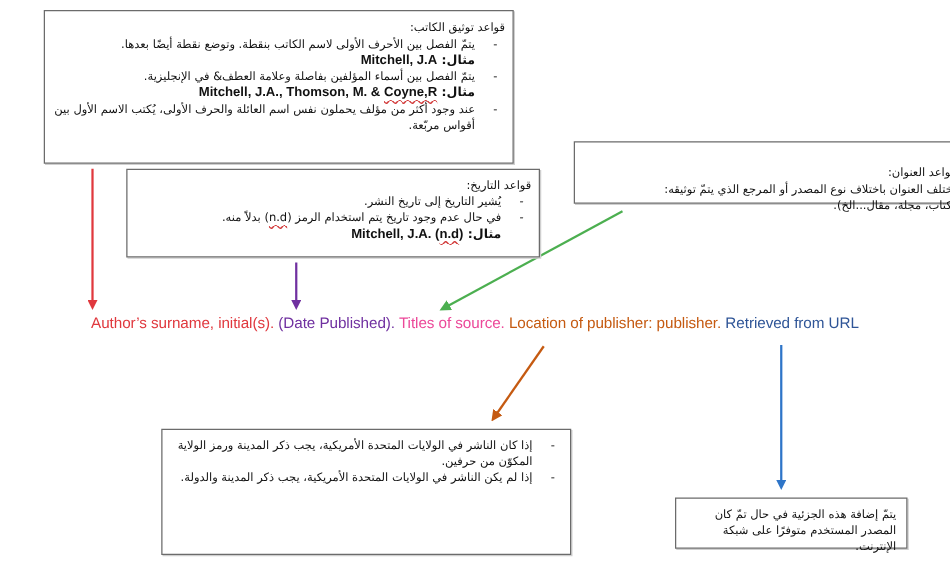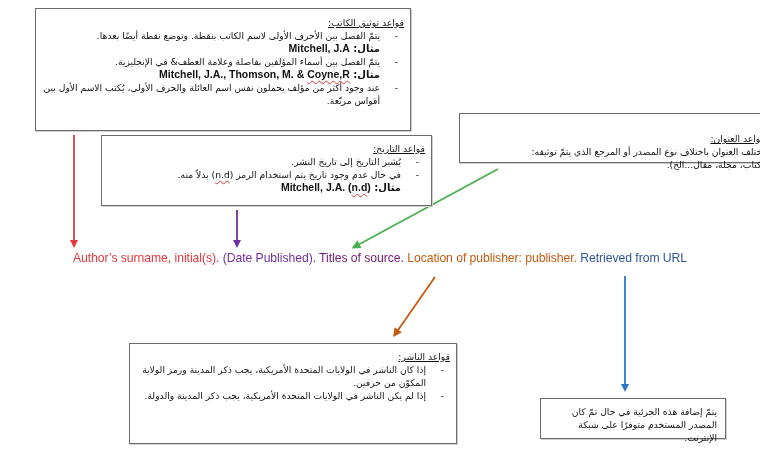--- a/index.html
+++ b/index.html
@@ -23,21 +23,20 @@
       text-align: right;
       font-family: "DejaVu Sans", sans-serif;
       font-size: 9.2px;
       line-height: 13px;
       color: #111;
       box-shadow: 1px 1px 0 #cfcfcf;
     }
     .box .heading {
       display: block;
       margin: 0;
-      text-decoration: underline;
     }
     .box ul {
       list-style: none;
       margin: 0;
       padding: 0;
     }
     .box li {
       position: relative;
       padding-right: 24px;
     }
@@ -168,27 +167,26 @@
 
 <div id="box-title" class="box">
   <span class="heading">قواعد العنوان:</span>
   <span style="display:block">يختلف العنوان باختلاف نوع المصدر أو المرجع الذي يتمّ توثيقه:</span>
   <span style="display:block">(كتاب، مجلة، مقال...الخ).</span>
 </div>
 
 <div id="citation-line">
   <span style="color:#e0383e">Author’s surname, initial(s).</span>
   <span style="color:#7030a0">(Date Published).</span>
-  <span style="color:#701a75">Titles of source.</span>
+  <span style="color:#ec4899">Titles of source.</span>
   <span style="color:#c55a11">Location of publisher: publisher.</span>
   <span style="color:#2f5597">Retrieved from URL</span>
 </div>
 
 <div id="box-publisher" class="box">
-  <span class="heading">قواعد الناشر:</span>
   <ul>
     <li>إذا كان الناشر في الولايات المتحدة الأمريكية، يجب ذكر المدينة ورمز الولاية المكوّن من حرفين.</li>
   </ul>
   <ul>
     <li>إذا لم يكن الناشر في الولايات المتحدة الأمريكية، يجب ذكر المدينة والدولة.</li>
   </ul>
 </div>
 
 <div id="box-url" class="box">
   <span style="display:block">يتمّ إضافة هذه الجزئية في حال تمّ كان المصدر المستخدم متوفرًا على شبكة الإنترنت.</span>

